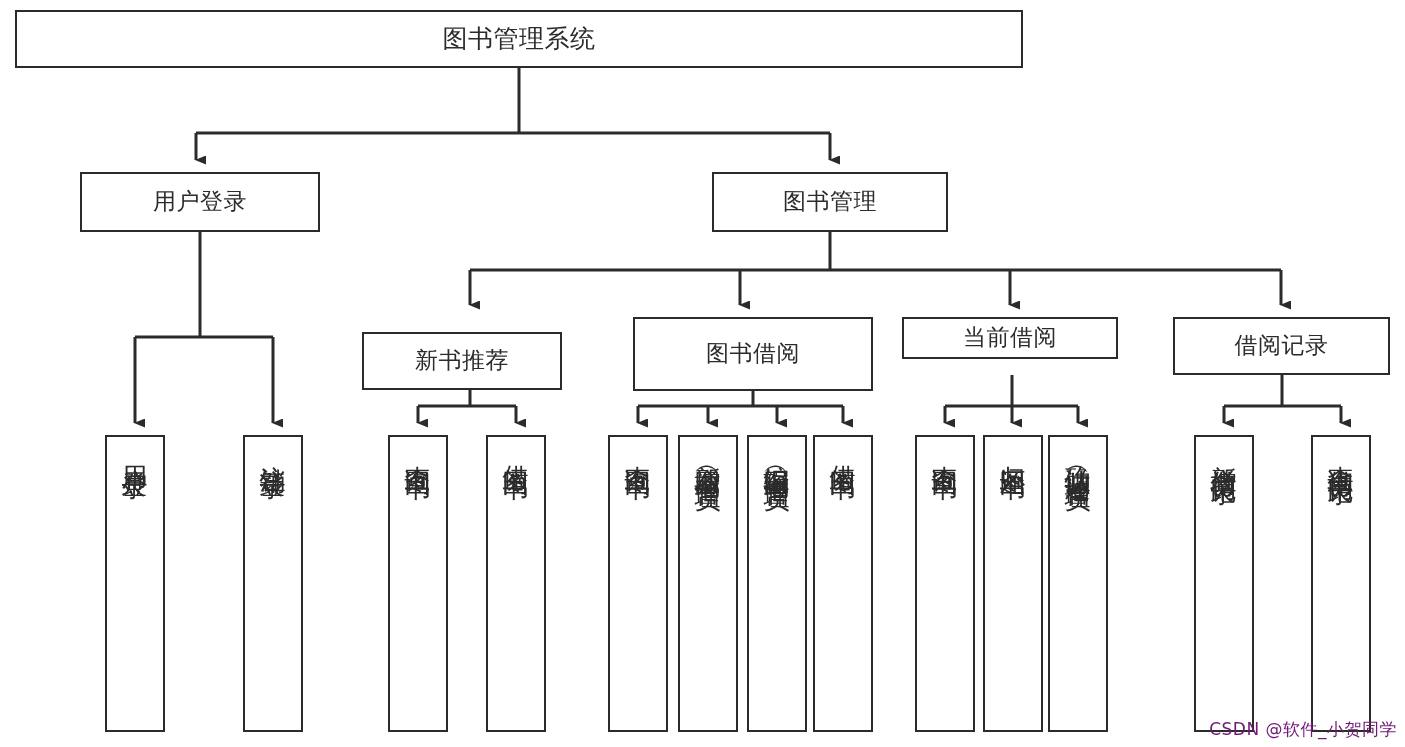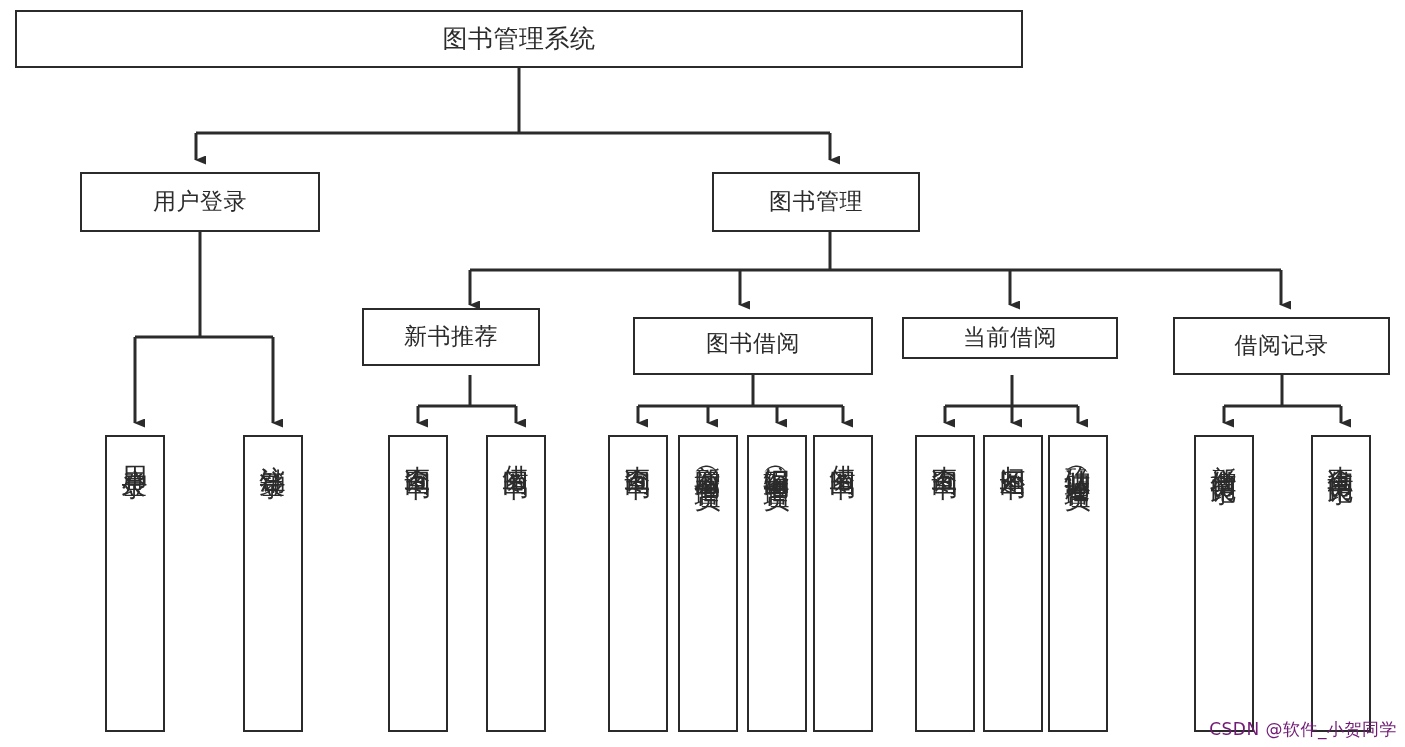--- a/index.html
+++ b/index.html
@@ -124,28 +124,28 @@
     </g>
   </svg>
 
   <div class="node horiz root" style="left:15px; top:10px; width:1008px; height:58px;">
     <span class="label">图书管理系统</span>
   </div>
 
   <div class="node horiz" style="left:80px; top:172px; width:240px; height:60px;">
     <span class="label">用户登录</span>
   </div>
-  <div class="node horiz" style="left:712px; top:172px; width:208px; height:60px;">
+  <div class="node horiz" style="left:712px; top:172px; width:236px; height:60px;">
     <span class="label">图书管理</span>
   </div>
 
-  <div class="node horiz" style="left:362px; top:308px; width:178px; height:58px;">
+  <div class="node horiz" style="left:362px; top:332px; width:200px; height:58px;">
     <span class="label">新书推荐</span>
   </div>
-  <div class="node horiz" style="left:633px; top:317px; width:240px; height:58px;font-family:Liberation Mono, monospace;">
+  <div class="node horiz" style="left:633px; top:317px; width:240px; height:74px;">
     <span class="label">图书借阅</span>
   </div>
   <div class="node horiz" style="left:902px; top:317px; width:216px; height:42px;">
     <span class="label">当前借阅</span>
   </div>
   <div class="node horiz" style="left:1173px; top:317px; width:217px; height:58px;">
     <span class="label">借阅记录</span>
   </div>
 
   <div class="node vert" style="left:105px; top:435px; width:60px; height:297px;">

